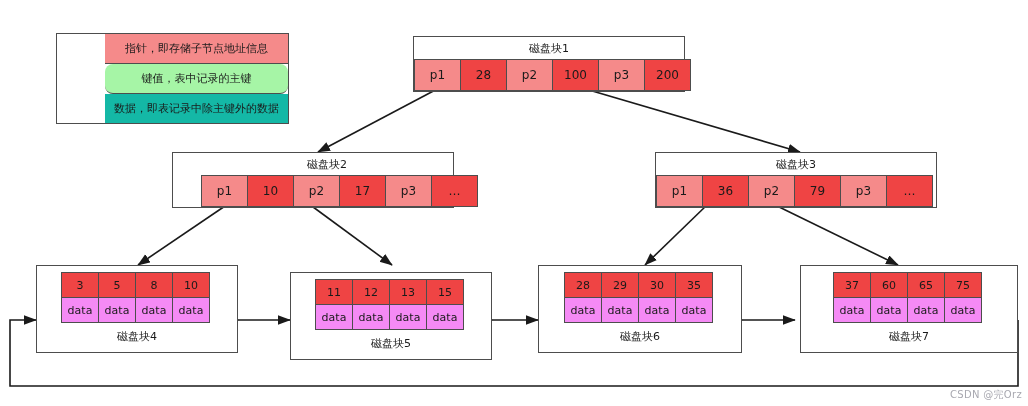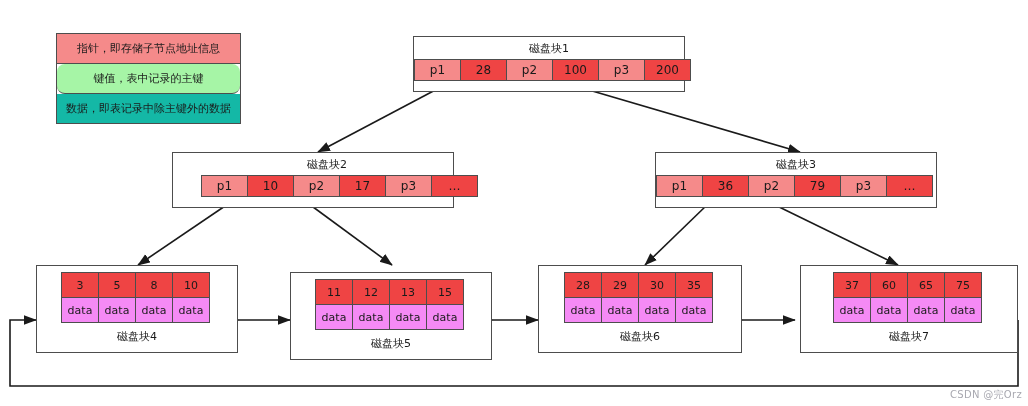--- a/index.html
+++ b/index.html
@@ -2,21 +2,21 @@
 <html><head>
 <meta charset="utf-8">
 <style>
   html,body{margin:0;padding:0;background:#ffffff;}
   body{width:1028px;height:406px;position:relative;overflow:hidden;
        font-family:"DejaVu Sans","Liberation Sans",sans-serif;color:#1a1a1a;}
   #diagram{position:absolute;left:0;top:0;width:1028px;height:406px;}
   .svg-layer{position:absolute;left:0;top:0;width:1028px;height:406px;pointer-events:none;}
 
   
-  .legend{position:absolute;left:56px;top:33px;width:183px;border:1px solid #4d4d4d;}
+  .legend{position:absolute;left:56px;top:33px;width:183px;border:1px solid #4d4d4d;padding-left:48px;}
   .legend-row{height:29px;line-height:29px;text-align:center;font-size:11px;
               border-bottom:1px solid #4d4d4d;white-space:nowrap;}
   .legend-row:last-child{border-bottom:none;}
   .lg-pointer{background:#f58a8a;}
   .lg-key{background:#a6f5a6;border-radius:8px;}
   .lg-data{background:#14b8a6;text-align:center;}
 
   
   .node{position:absolute;border:1.5px solid #4d4d4d;background:#ffffff;box-sizing:border-box;}
   .node-title{text-align:center;font-size:11px;line-height:14px;height:14px;color:#1a1a1a;}
@@ -24,21 +24,21 @@
   .cell{box-sizing:border-box;border:1px solid #4d4d4d;text-align:center;
         font-size:12px;display:flex;align-items:center;justify-content:center;}
   .cell + .cell{margin-left:-1px;}
   .c-ptr{background:#f58a8a;}
   .c-key{background:#ef4444;}
   .c-data{background:#f58af5;}
 
   
   .internal{height:56px;padding-top:5px;}
   .internal .cells{height:32px;margin-top:3px;}
-  .internal .cell{width:47px;height:22px;}
+  .internal .cell{width:47px;height:32px;}
 
   
   .leaf{height:88px;padding-top:6px;}
   .leaf .grid{margin:0 auto;width:152px;}
   .leaf .cells{height:26px;width:152px;}
   .leaf .cells + .cells{margin-top:-1px;}
   .leaf .cell{width:38px;height:26px;font-size:11px;}
   .leaf .node-title{margin-top:7px;}
 
   .watermark{position:absolute;right:6px;bottom:4px;font-size:10px;color:#a8a8b0;

